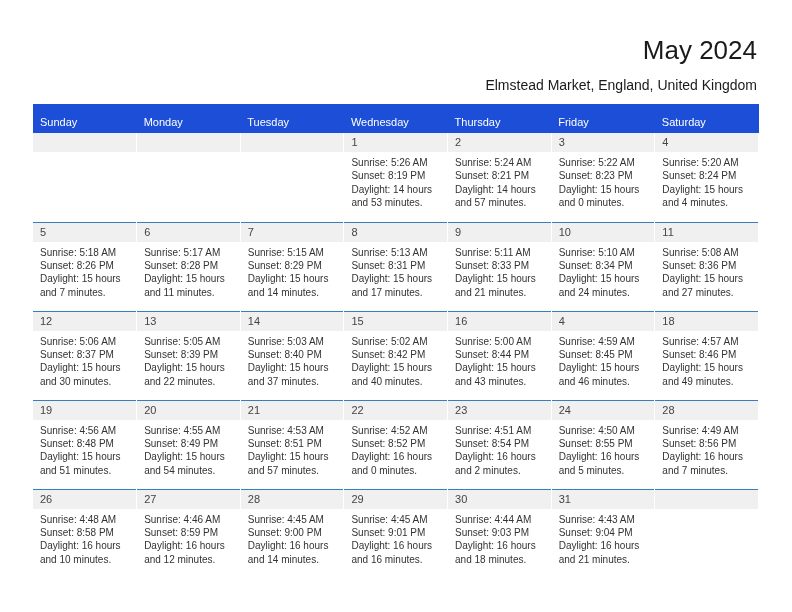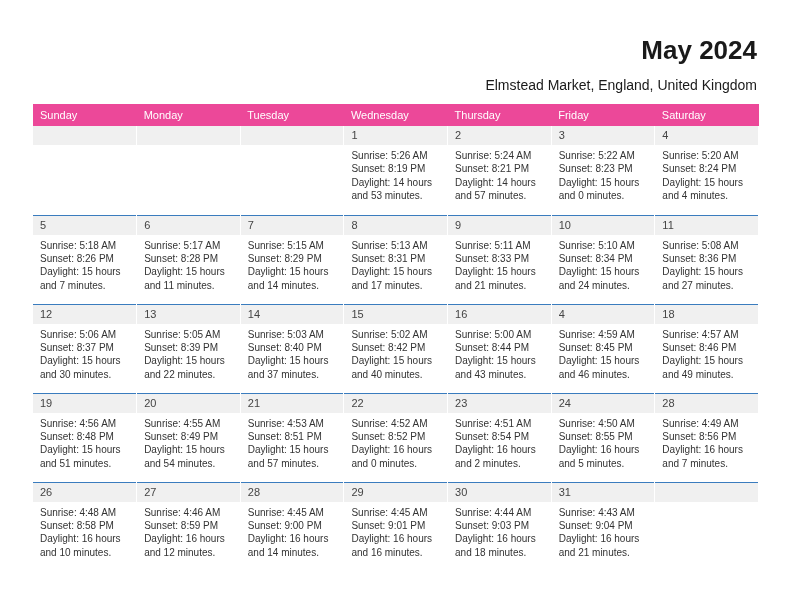--- a/index.html
+++ b/index.html
@@ -67,21 +67,21 @@
     font-weight: 400;
   }
   .title {
     position: absolute;
     right: 35px;
     top: 35px;
     font-size: 26px;
     line-height: 30px;
     color: #1a1a1a;
     text-align: left;
-    font-weight: 700;
+    font-weight: 400;
   }
   .subtitle {
     position: absolute;
     right: 35px;
     top: 77px;
     font-size: 14px;
     line-height: 16px;
     color: #1a1a1a;
     text-align: right;
     font-weight: 400;
@@ -90,26 +90,26 @@
   
   .calendar {
     position: absolute;
     left: 33px;
     top: 104px;
     width: 726px;
     border-collapse: collapse;
     table-layout: fixed;
   }
   .calendar th {
-    background: #ec4899;
+    background: #1d4ed8;
     color: #ffffff;
     font-size: 11px;
     font-weight: 400;
     text-align: left;
-    padding: 5px 0 5px 7px;
+    padding: 12px 0 5px 7px;
     height: 18px;
     box-sizing: border-box;
     border: none;
   }
   .calendar td {
     vertical-align: top;
     padding: 0;
     height: 89px;
     border-top: 1px solid #3a7cbe;
     border-right: 1px solid #ffffff;

